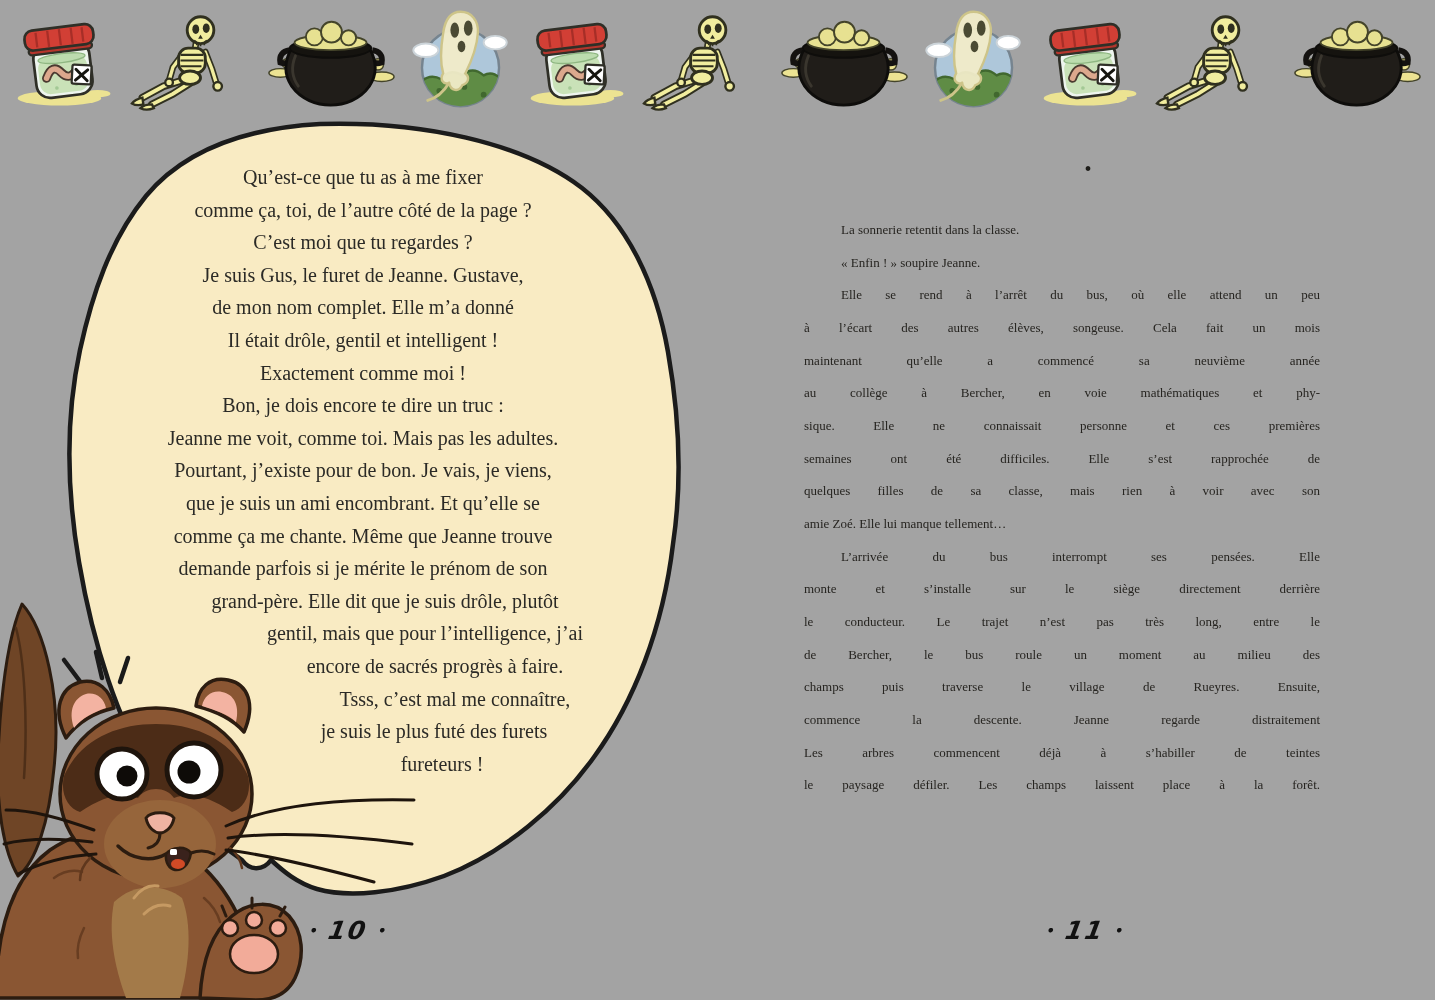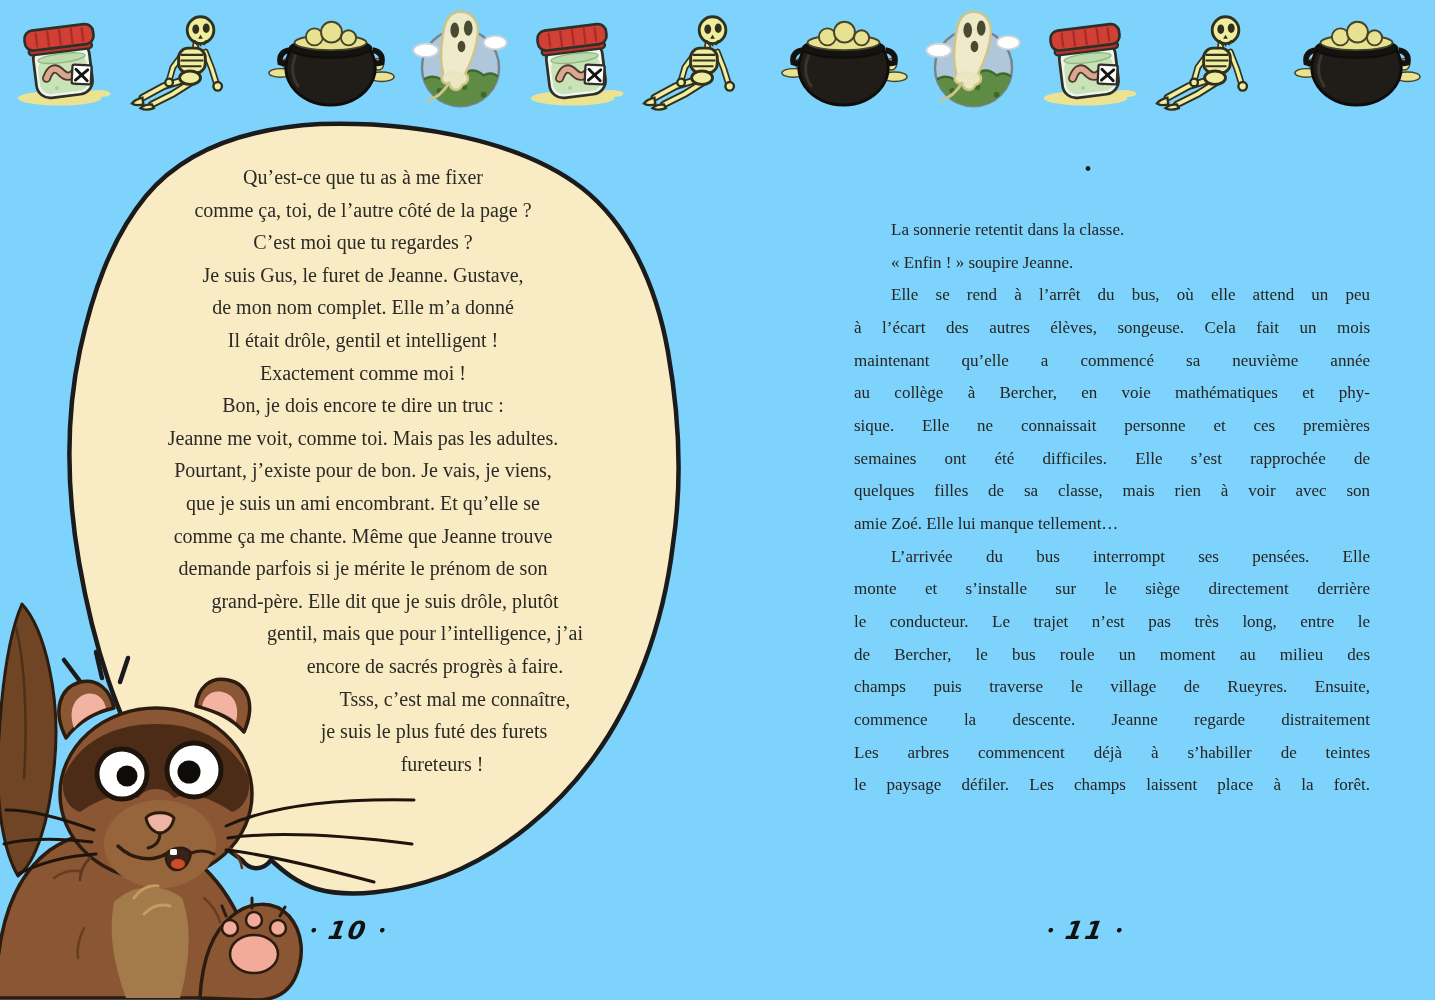--- a/index.html
+++ b/index.html
@@ -1,16 +1,16 @@
 <!DOCTYPE html>
 <html><head>
 <meta charset="utf-8">
 <style>
   html,body{margin:0;padding:0;background:#ffffff}
-  .spread{position:relative;width:1435px;height:1000px;background:#7dd3fc;overflow:hidden;
+  .spread{position:relative;width:1435px;height:1000px;background:#a3a3a3;overflow:hidden;
           font-family:"Liberation Serif",serif;color:#262420}
 
   
   .border-strip{position:absolute;top:4px;left:0;width:100%;height:108px;display:flex;
                 justify-content:space-between;align-items:flex-end;padding:0 14px;box-sizing:border-box}
   .bicon{flex:0 0 auto;display:block}
   .i-jar{width:100px;height:104px}
   .i-skel{width:124px;height:100px}
   .i-pot{width:128px;height:100px}
   .i-ghost{width:102px;height:106px}
@@ -19,21 +19,21 @@
   .bubble-svg{position:absolute;left:0;top:0;width:1435px;height:1000px;pointer-events:none}
   .bubble-text{position:absolute;left:80px;top:161px;width:566px;text-align:center;
                font-size:20px;line-height:32.6px;color:#2b2a26;white-space:nowrap}
   .bline{position:relative}
   .sh14{left:22px}.sh15{left:62px}.sh16{left:72px}.sh17{left:92px}.sh18{left:71px}.sh19{left:79px}
 
   .ferret-svg{position:absolute;left:-6px;top:598px;width:430px;height:402px}
 
   
   .rp-marker{position:absolute;left:830px;top:158px;width:516px;text-align:center;font-size:20px;color:#1e1d1a}
-  .rp-text{position:absolute;left:854px;top:214px;width:516px;font-size:17px;line-height:32.65px;
+  .rp-text{position:absolute;left:804px;top:214px;width:516px;font-size:13px;line-height:32.65px;
            color:#262420;hyphens:none}
   .rline{text-align:justify;text-align-last:justify}
   .rline.last{text-align-last:left}
   .rline.indent{text-indent:37px}
 
   
   .folio{position:absolute;top:916px;width:170px;text-align:center;
          font-family:"DejaVu Sans",sans-serif;font-style:italic;font-weight:700;font-size:25px;
          color:#111;transform:skewX(-10deg);letter-spacing:2px}
   .folio .dot{font-size:13px;vertical-align:4px;letter-spacing:0}

